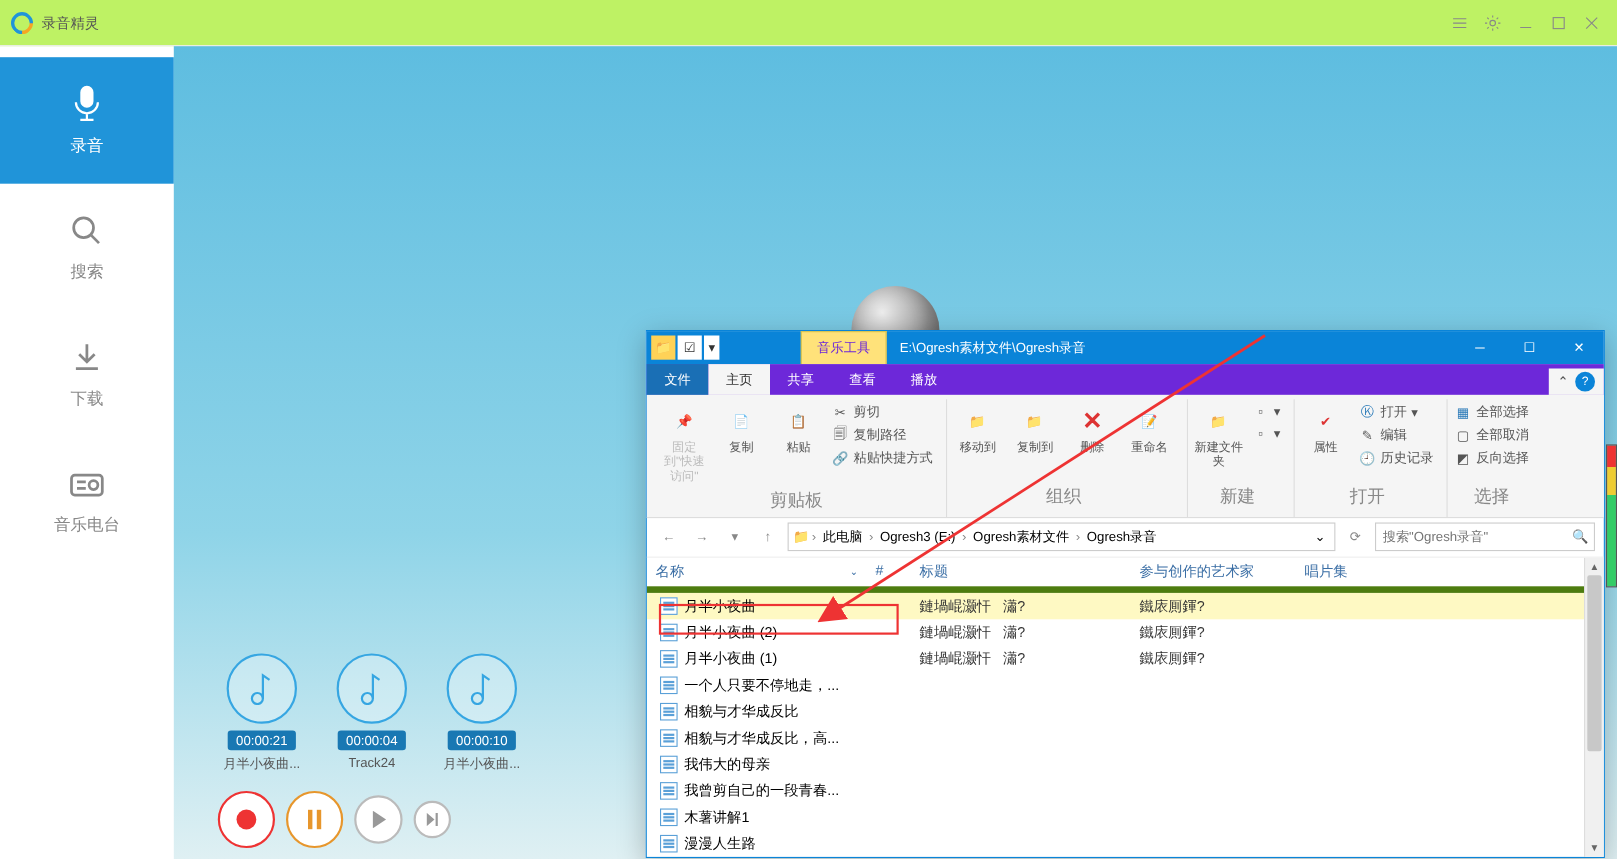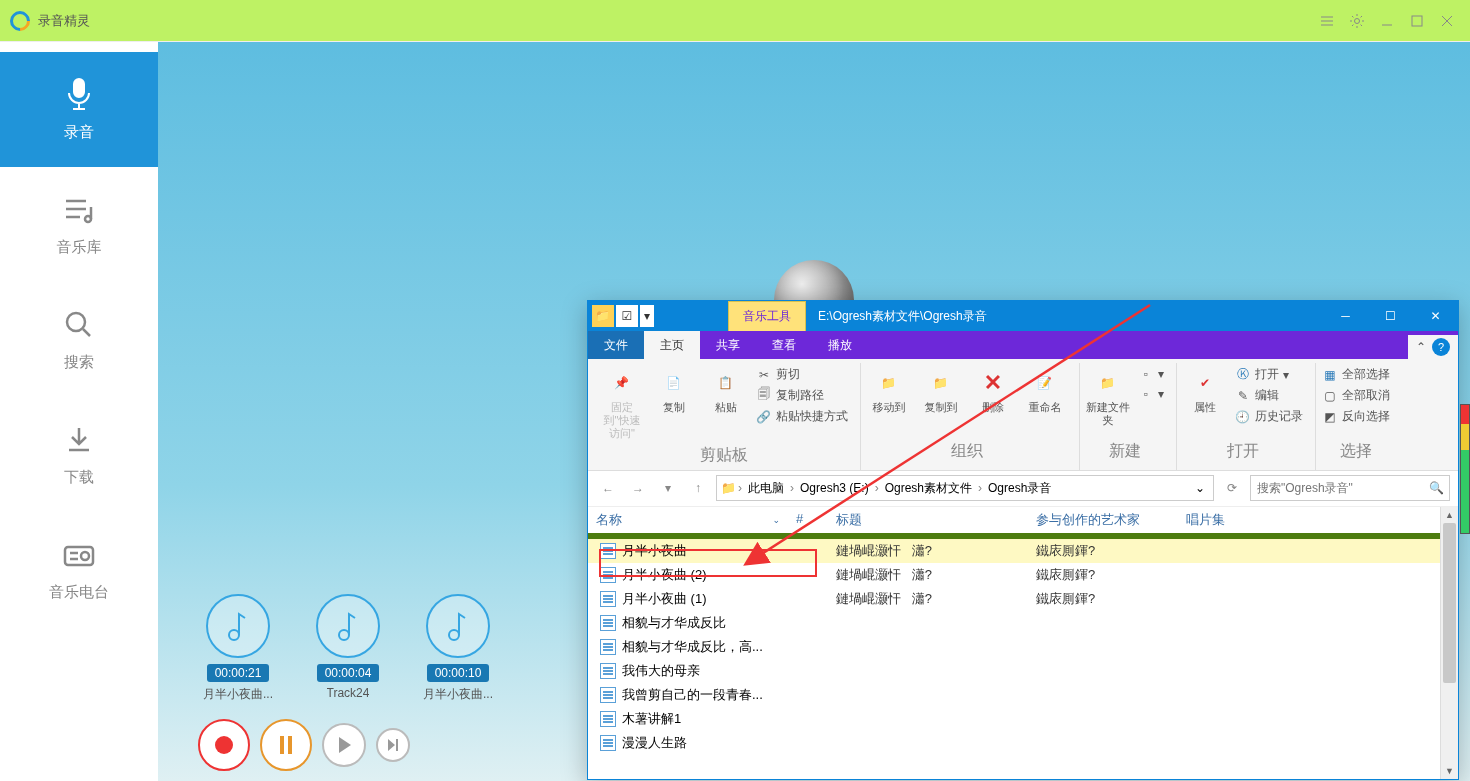--- a/index.html
+++ b/index.html
@@ -18,21 +18,21 @@
 .side-item { height: 115px; display: flex; flex-direction: column; align-items: center; justify-content: center; color: #888; cursor: pointer; }
 .side-item.active { background: #2094d9; color: #fff; }
 .side-item .icon { width: 36px; height: 36px; display: flex; align-items: center; justify-content: center; margin-bottom: 10px; }
 .side-item .label { font-size: 15px; }
 
 
 .main { position: absolute; left: 158px; top: 42px; right: 0; bottom: 0; background: linear-gradient(#5ebde0, #8fd4e8 60%, #dff0f3); overflow: hidden; }
 .mic-head { position: absolute; left: 50%; top: 218px; transform: translateX(-50%); width: 80px; height: 80px; border-radius: 50%; background: radial-gradient(circle at 35% 30%, #eee, #999 55%, #777); box-shadow: inset -6px -10px 18px rgba(0,0,0,.3); }
 
 
-.clips { position: absolute; left: 40px; bottom: 78px; display: flex; gap: 30px; }
+.clips { position: absolute; left: 40px; bottom: 78px; display: flex; gap: 20px; }
 .clip { width: 80px; display: flex; flex-direction: column; align-items: center; }
 .clip-thumb { width: 64px; height: 64px; border-radius: 50%; border: 2px solid #36a6e2; display: flex; align-items: center; justify-content: center; color: #36a6e2; background: rgba(255,255,255,.3); }
 .clip-time { margin-top: 6px; background: #1978b3; color: #fff; font-size: 12px; padding: 2px 8px; border-radius: 3px; }
 .clip-name { margin-top: 4px; font-size: 12px; color: #555; max-width: 100%; overflow: hidden; white-space: nowrap; text-overflow: ellipsis; }
 
 
 .player { position: absolute; left: 40px; bottom: 10px; display: flex; gap: 10px; align-items: center; }
 .pbtn { width: 44px; height: 44px; border-radius: 50%; border: 2px solid #bbb; display: flex; align-items: center; justify-content: center; background: #fff; color: #999; cursor: pointer; }
 .pbtn.large { width: 52px; height: 52px; }
 .pbtn.rec { border-color: #e33; }
@@ -146,30 +146,20 @@
     <div class="icon">
         <svg width="30" height="36" viewBox="0 0 30 36" fill="none" stroke="currentColor" stroke-width="2">
           <rect x="10" y="2" width="10" height="18" rx="5" fill="currentColor"></rect>
           <path d="M5 16a10 10 0 0 0 20 0M15 26v6M9 32h12"></path>
         </svg>
       </div>
     <div class="label">录音</div>
   </div>
   <div class="side-item">
     <div class="icon">
-        <svg width="34" height="30" viewBox="0 0 34 30" fill="none" stroke="currentColor" stroke-width="2.5">
-          <path d="M4 6h20M4 14h20M4 22h14"></path>
-          <circle cx="26" cy="24" r="3"></circle>
-          <path d="M29 24V12"></path>
-        </svg>
-      </div>
-    <div class="label">音乐库</div>
-  </div>
-  <div class="side-item">
-    <div class="icon">
         <svg width="30" height="30" viewBox="0 0 30 30" fill="none" stroke="currentColor" stroke-width="2.5">
           <circle cx="12" cy="12" r="9"></circle>
           <path d="M19 19l7 7"></path>
         </svg>
       </div>
     <div class="label">搜索</div>
   </div>
   <div class="side-item">
     <div class="icon">
         <svg width="30" height="30" viewBox="0 0 30 30" fill="none" stroke="currentColor" stroke-width="2.5">
@@ -459,20 +449,30 @@
               <span>月半小夜曲 (1)</span>
             </div>
             <div class="c-num"></div>
             <div class="c-title">鏈堝崐灏忓 &nbsp; 瀟?</div>
             <div class="c-artist">鐵庡厠鍕?</div>
             <div class="c-album"></div>
           </div>
           <div class="frow">
             <div class="c-name">
               <span class="file-ico"></span>
+              <span>一个人只要不停地走，...</span>
+            </div>
+            <div class="c-num"></div>
+            <div class="c-title"> &nbsp; </div>
+            <div class="c-artist"></div>
+            <div class="c-album"></div>
+          </div>
+          <div class="frow">
+            <div class="c-name">
+              <span class="file-ico"></span>
               <span>相貌与才华成反比</span>
             </div>
             <div class="c-num"></div>
             <div class="c-title"> &nbsp; </div>
             <div class="c-artist"></div>
             <div class="c-album"></div>
           </div>
           <div class="frow">
             <div class="c-name">
               <span class="file-ico"></span>

